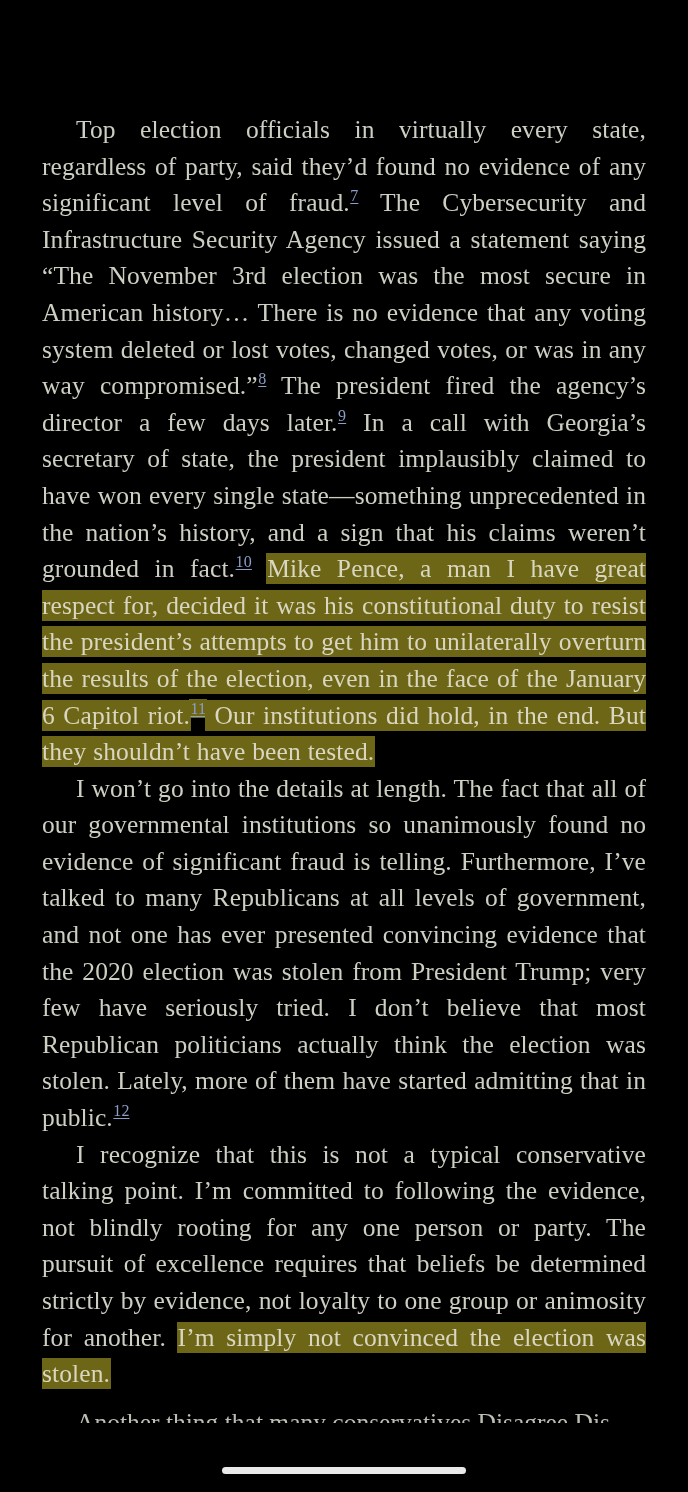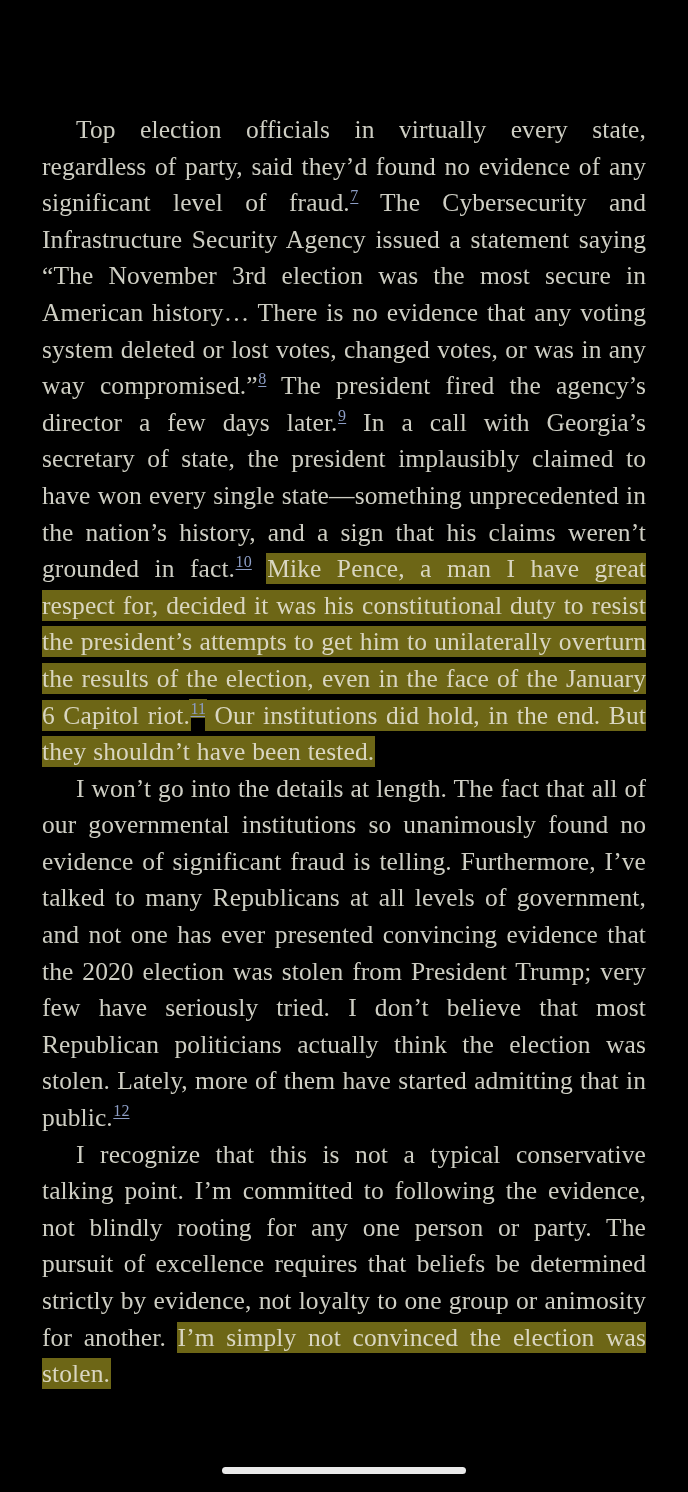--- a/index.html
+++ b/index.html
@@ -102,15 +102,18 @@
 <div id="reader">
 
   <div class="gutter-top"></div>
 
   <div class="page">
     <p class="para indent" id="para-1"><span>Top election officials in virtually every state, regardless of party, said they’d found no evidence of any significant level of fraud.</span><sup class="note">7</sup><span> The Cybersecurity and Infrastructure Security Agency issued a statement saying “The November 3rd election was the most secure in American history… There is no evidence that any voting system deleted or lost votes, changed votes, or was in any way compromised.”</span><sup class="note">8</sup><span> The president fired the agency’s director a few days later.</span><sup class="note">9</sup><span> In a call with Georgia’s secretary of state, the president implausibly claimed to have won every single state—something unprecedented in the nation’s history, and a sign that his claims weren’t grounded in fact.</span><sup class="note">10</sup><span> </span><span class="hl">Mike Pence, a man I have great respect for, decided it was his constitutional duty to resist the president’s attempts to get him to unilaterally overturn the results of the election, even in the face of the January 6 Capitol riot.</span><sup class="note hl">11</sup><span class="hl"> Our institutions did hold, in the end. But they shouldn’t have been tested.</span></p>
     <p class="para indent" id="para-2"><span>I won’t go into the details at length. The fact that all of our governmental institutions so unanimously found no evidence of significant fraud is telling. Furthermore, I’ve talked to many Republicans at all levels of government, and not one has ever presented convincing evidence that the 2020 election was stolen from President Trump; very few have seriously tried. I don’t believe that most Republican politicians actually think the election was stolen. Lately, more of them have started admitting that in public.</span><sup class="note">12</sup></p>
     <p class="para indent" id="para-3"><span>I recognize that this is not a typical conservative talking point. I’m committed to following the evidence, not blindly rooting for any one person or party. The pursuit of excellence requires that beliefs be determined strictly by evidence, not loyalty to one group or animosity for another. </span><span class="hl">I’m simply not convinced the election was stolen.</span></p>
   </div>
 
+  <div class="clipped-line">
+    <span class="spacer"></span><span id="clipped-text">Another thing that many conservatives Disagree Dis</span>
+  </div>
 
   <div class="home-indicator"></div>
 </div>
 
 </body></html>

